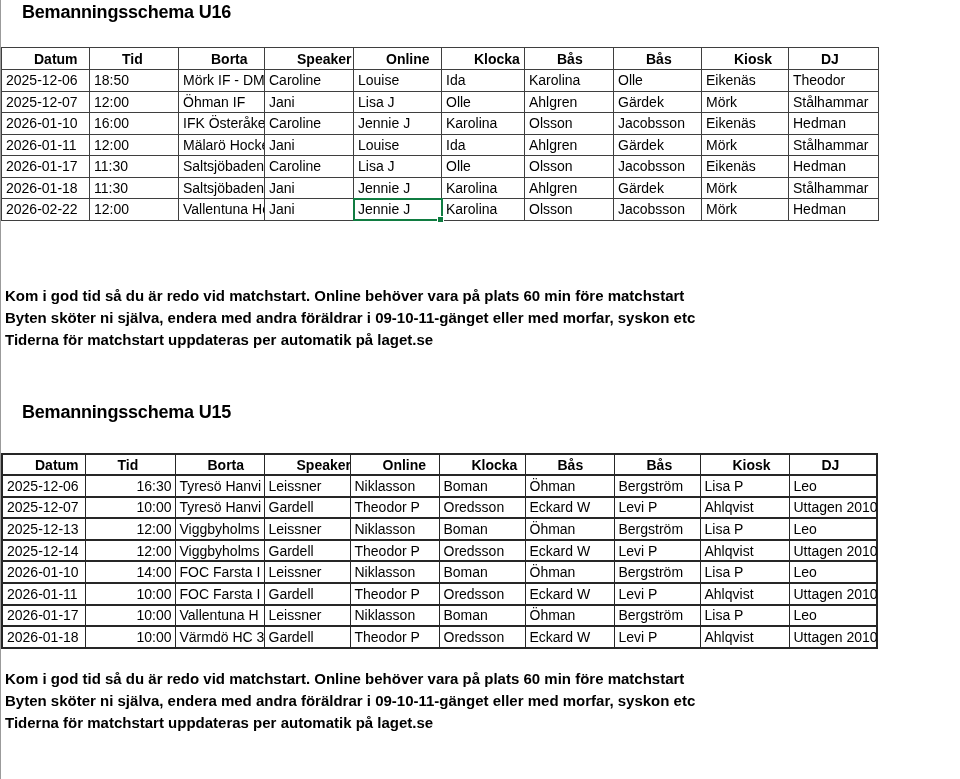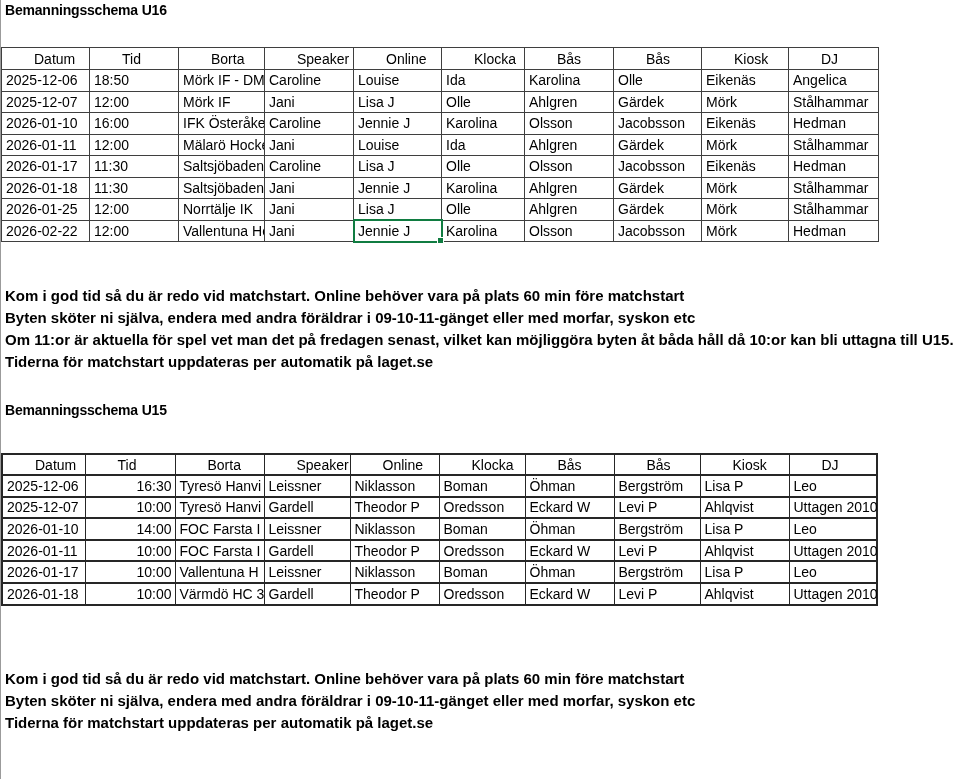--- a/index.html
+++ b/index.html
@@ -9,43 +9,43 @@
     font-family:"Liberation Sans", sans-serif;
     color:#000;
     overflow:hidden;
     position:relative;
   }
   .edge-line {
     position:absolute; left:0; top:0; width:1px; height:779px;
     background:var(--sheet-edge, #9b9b9b);
   }
   .title {
-    position:absolute; left:5px;
-    font-size:14px; font-weight:600; letter-spacing:-0.2px;
+    position:absolute; left:22px;
+    font-size:18px; font-weight:600; letter-spacing:-0.2px;
     white-space:nowrap;
     text-align:center;
   }
   #title-u16 { top:2px; }
   #title-u15 { top:393px;margin-top:9px; }
 
   table {
     position:absolute; left:1px;
     border-collapse:collapse; table-layout:fixed;
     background:#fff;
   }
   #table-u16 { top:47px;  width:877px; border:1px solid var(--grid-u16, #3f3f3f); }
   #table-u15 { top:453px; width:875px; border:2px solid var(--grid-u15, #262626); }
 
   th, td {
     white-space:nowrap; overflow:hidden;
     font-size:14px; text-align:left;
     padding:0 0 0 4px; vertical-align:middle;
     font-weight:400;
   }
-  th { font-weight:400;padding-left:32px; }
+  th { font-weight:700;padding-left:32px; }
 
   #table-u16 th, #table-u16 td { border:1px solid var(--grid-u16, #3f3f3f); height:21.5px; }
   #table-u16 th { height:22px; }
 
   #table-u15 th, #table-u15 td {
     border:1px solid var(--grid-u15, #262626);
     border-top-width:2px; border-bottom-width:2px;
     height:21.6px;
   }
   #table-u15 th { height:21px; }
@@ -114,26 +114,26 @@
         <tr>
           <td>2025-12-06</td>
           <td>18:50</td>
           <td>Mörk IF - DM</td>
           <td>Caroline</td>
           <td>Louise</td>
           <td>Ida</td>
           <td>Karolina</td>
           <td>Olle</td>
           <td>Eikenäs</td>
-          <td>Angelica</td>
+          <td>Theodor</td>
         </tr>
         <tr>
           <td>2025-12-07</td>
           <td>12:00</td>
-          <td>Mörk IF</td>
+          <td>Öhman IF</td>
           <td>Jani</td>
           <td>Lisa J</td>
           <td>Olle</td>
           <td>Ahlgren</td>
           <td>Gärdek</td>
           <td>Mörk</td>
           <td>Stålhammar</td>
         </tr>
         <tr>
           <td>2026-01-10</td>
@@ -177,50 +177,37 @@
           <td>Saltsjöbadens</td>
           <td>Jani</td>
           <td>Jennie J</td>
           <td>Karolina</td>
           <td>Ahlgren</td>
           <td>Gärdek</td>
           <td>Mörk</td>
           <td>Stålhammar</td>
         </tr>
         <tr>
-          <td>2026-01-25</td>
-          <td>12:00</td>
-          <td>Norrtälje IK</td>
-          <td>Jani</td>
-          <td>Lisa J</td>
-          <td>Olle</td>
-          <td>Ahlgren</td>
-          <td>Gärdek</td>
-          <td>Mörk</td>
-          <td>Stålhammar</td>
-        </tr>
-        <tr>
           <td>2026-02-22</td>
           <td>12:00</td>
           <td>Vallentuna Ho</td>
           <td>Jani</td>
           <td class="selected">Jennie J</td>
           <td>Karolina</td>
           <td>Olsson</td>
           <td>Jacobsson</td>
           <td>Mörk</td>
           <td>Hedman</td>
         </tr>
       </tbody>
   </table>
 
   <div class="notes" id="notes-u16">
       <div class="note-line">Kom i god tid så du är redo vid matchstart. Online behöver vara på plats 60 min före matchstart</div>
       <div class="note-line">Byten sköter ni själva, endera med andra föräldrar i 09-10-11-gänget eller med morfar, syskon etc</div>
-      <div class="note-line">Om 11:or är aktuella för spel vet man det på fredagen senast, vilket kan möjliggöra byten åt båda håll då 10:or kan bli uttagna till U15.</div>
       <div class="note-line">Tiderna för matchstart uppdateras per automatik på laget.se</div>
     </div>
 </section>
 
 <section>
   <div class="title" id="title-u15">Bemanningsschema U15</div>
 
   <table id="table-u15">
     <colgroup>
       <col style="width:83px">
@@ -267,20 +254,44 @@
           <td>Tyresö Hanvi</td>
           <td>Gardell</td>
           <td>Theodor P</td>
           <td>Oredsson</td>
           <td>Eckard W</td>
           <td>Levi P</td>
           <td>Ahlqvist</td>
           <td>Uttagen 2010</td>
         </tr>
         <tr>
+          <td>2025-12-13</td>
+          <td>12:00</td>
+          <td>Viggbyholms</td>
+          <td>Leissner</td>
+          <td>Niklasson</td>
+          <td>Boman</td>
+          <td>Öhman</td>
+          <td>Bergström</td>
+          <td>Lisa P</td>
+          <td>Leo</td>
+        </tr>
+        <tr>
+          <td>2025-12-14</td>
+          <td>12:00</td>
+          <td>Viggbyholms</td>
+          <td>Gardell</td>
+          <td>Theodor P</td>
+          <td>Oredsson</td>
+          <td>Eckard W</td>
+          <td>Levi P</td>
+          <td>Ahlqvist</td>
+          <td>Uttagen 2010</td>
+        </tr>
+        <tr>
           <td>2026-01-10</td>
           <td>14:00</td>
           <td>FOC Farsta I</td>
           <td>Leissner</td>
           <td>Niklasson</td>
           <td>Boman</td>
           <td>Öhman</td>
           <td>Bergström</td>
           <td>Lisa P</td>
           <td>Leo</td>

